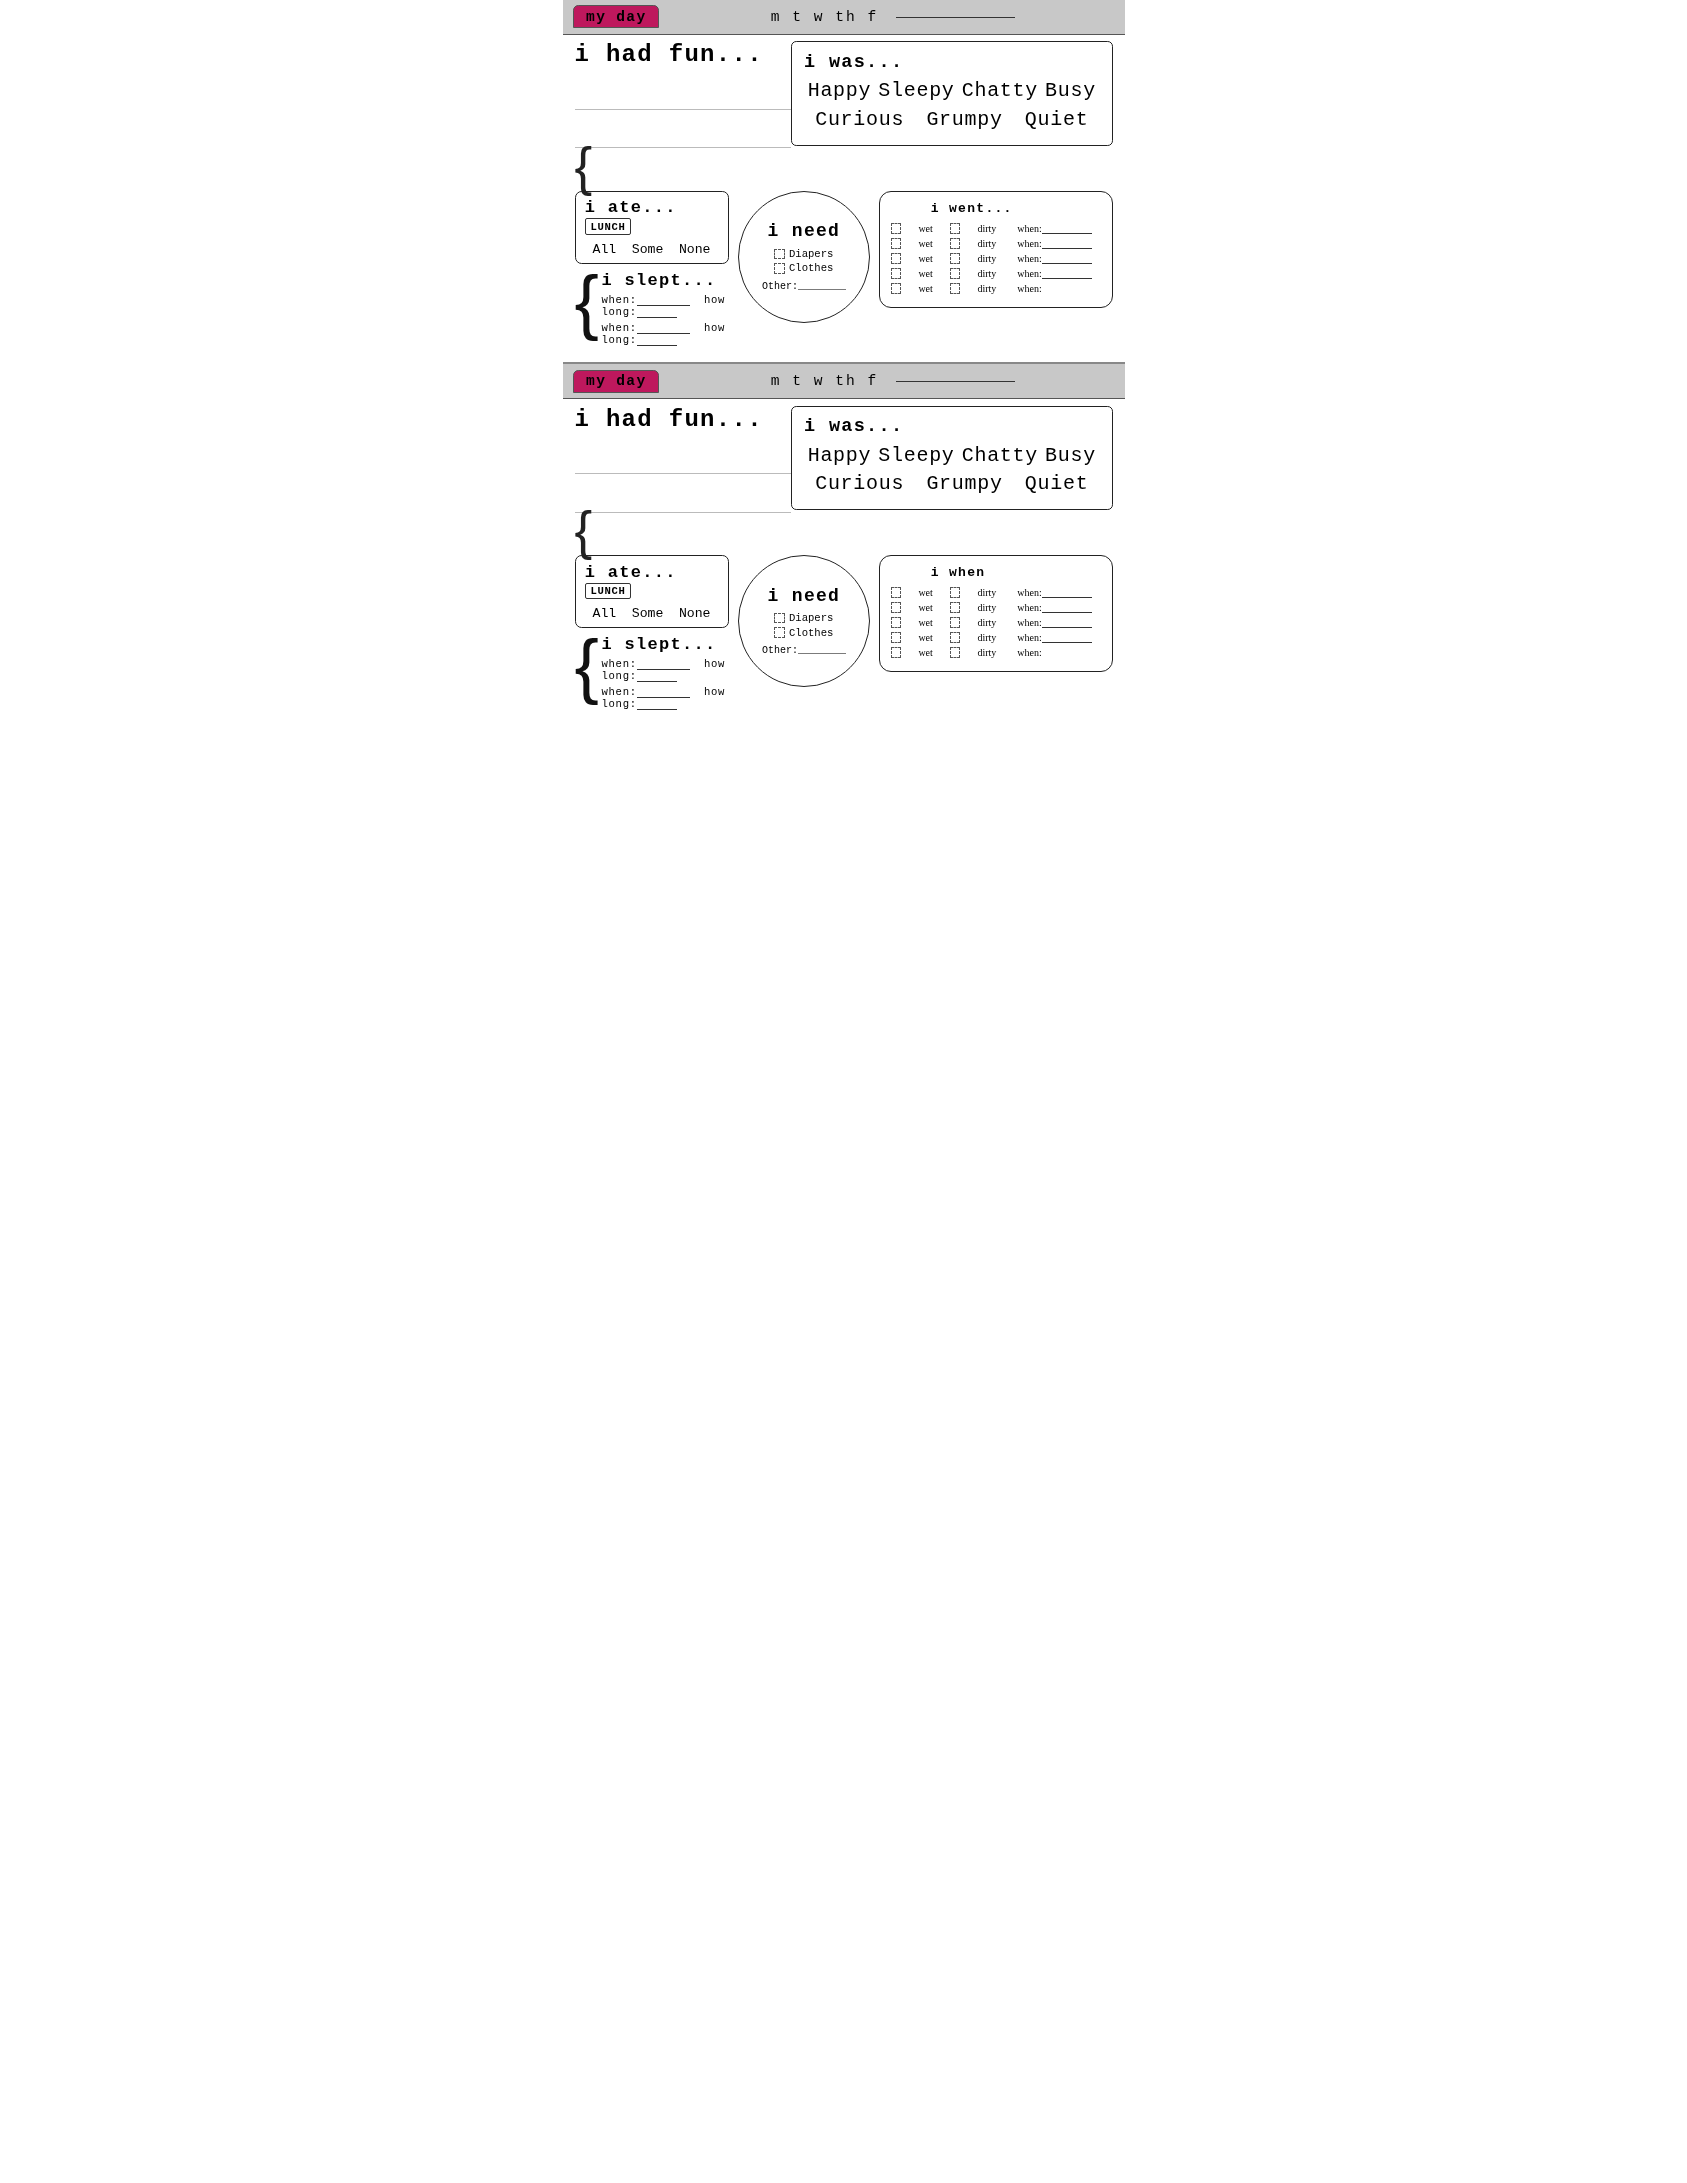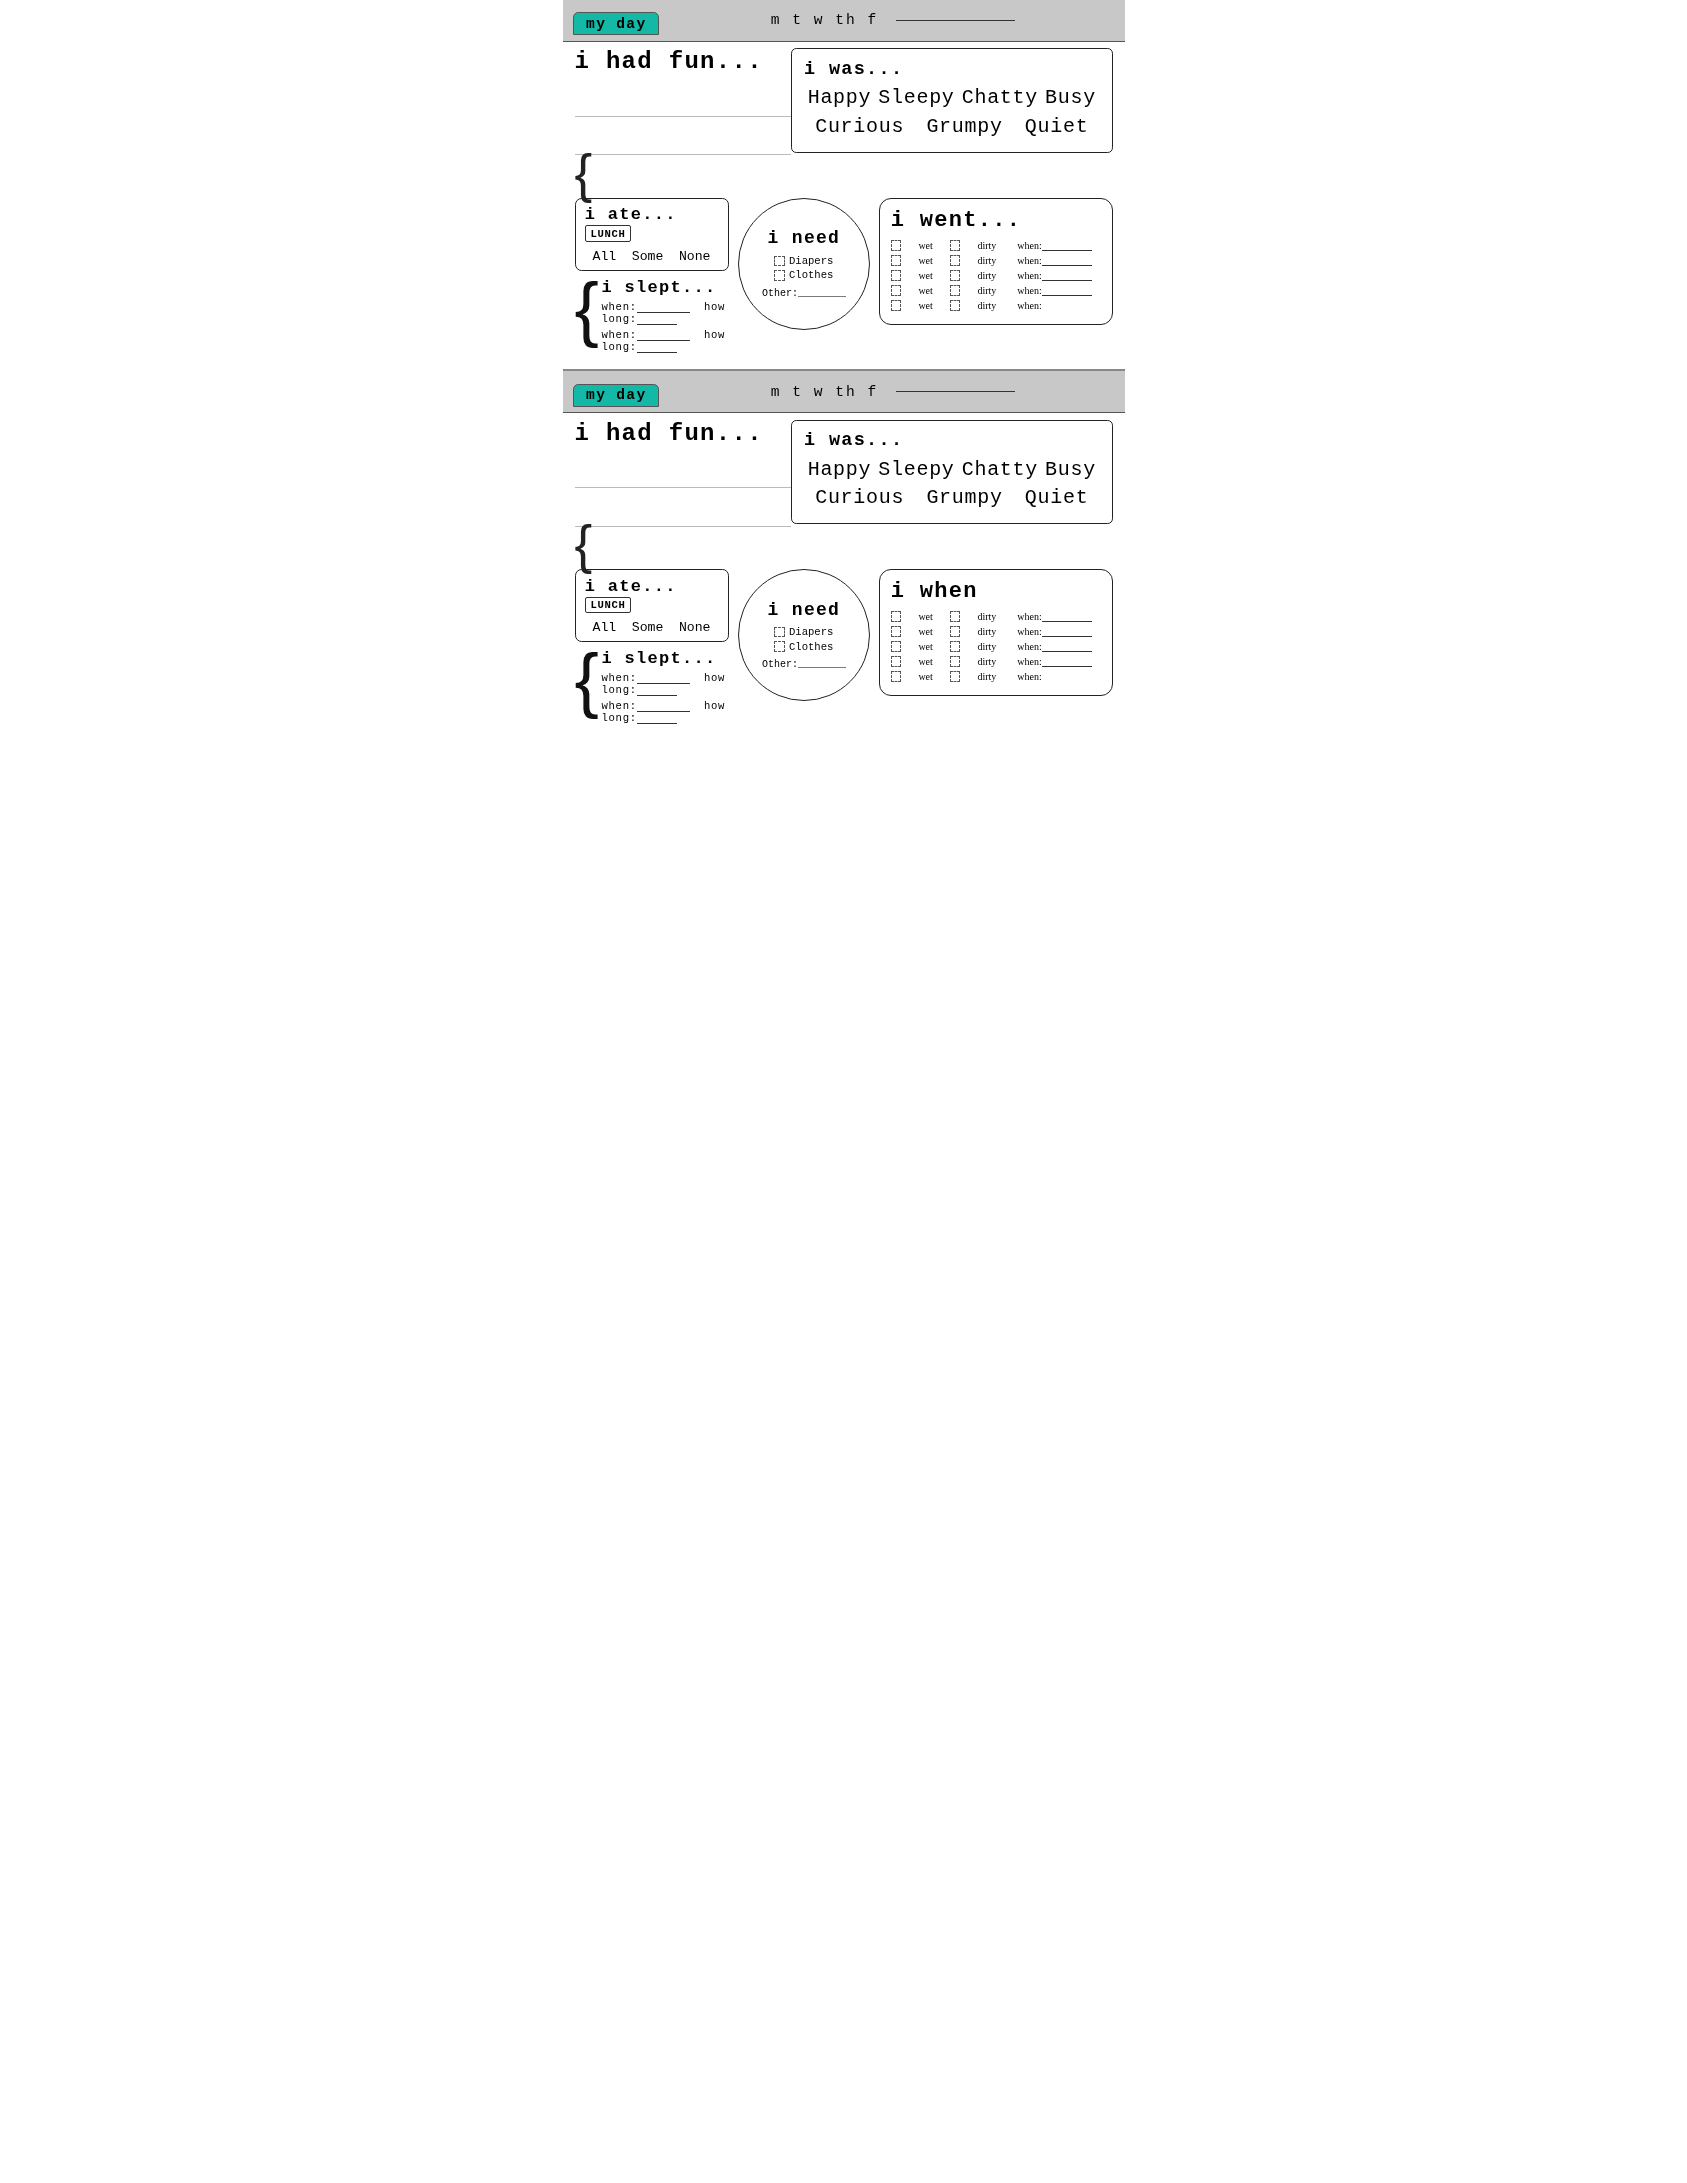--- a/index.html
+++ b/index.html
@@ -21,30 +21,29 @@
     .header-bar {
       background: #c8c8c8;
       display: flex;
       align-items: center;
       padding: 5.3px 10.6px;
       margin-bottom: 0;
       border-bottom: 1.3px solid #555;
     }
 
     .header-my-day {
-      background: #14b8a6;
+      background: #be185d;
       border: 1.3px solid #555;
       border-radius: 5.3px 5.3px 0 0;
       padding: 2.6px 12px;
       font-size: 14.6px;
       font-weight: bold;
       font-family: 'Courier New', monospace;
       letter-spacing: 1.3px;
       margin-right: 12px;
-      margin-top: 7px;
     }
 
     .header-days {
       font-size: 14.6px;
       font-family: 'Courier New', monospace;
       letter-spacing: 2px;
       flex: 1;
       text-align: center;
     }
 
@@ -224,25 +223,26 @@
 
     
     .went-block {
       flex: 1.5;
       border: 1.7px solid #222;
       border-radius: 12px;
       padding: 9.3px 10.6px;
     }
 
     .went-title {
-      font-size: 22px;
+      font-size: 13px;
       font-family: 'Courier New', monospace;
       font-weight: bold;
       letter-spacing: 1.3px;
       margin-bottom: 6.6px;
+      margin-left: 40px;
     }
 
     .went-row {
       display: flex;
       align-items: flex-end;
       font-size: 10px;
       font-family: Liberation Serif, serif;
       margin-bottom: 4px;
       gap: 17px;
     }

